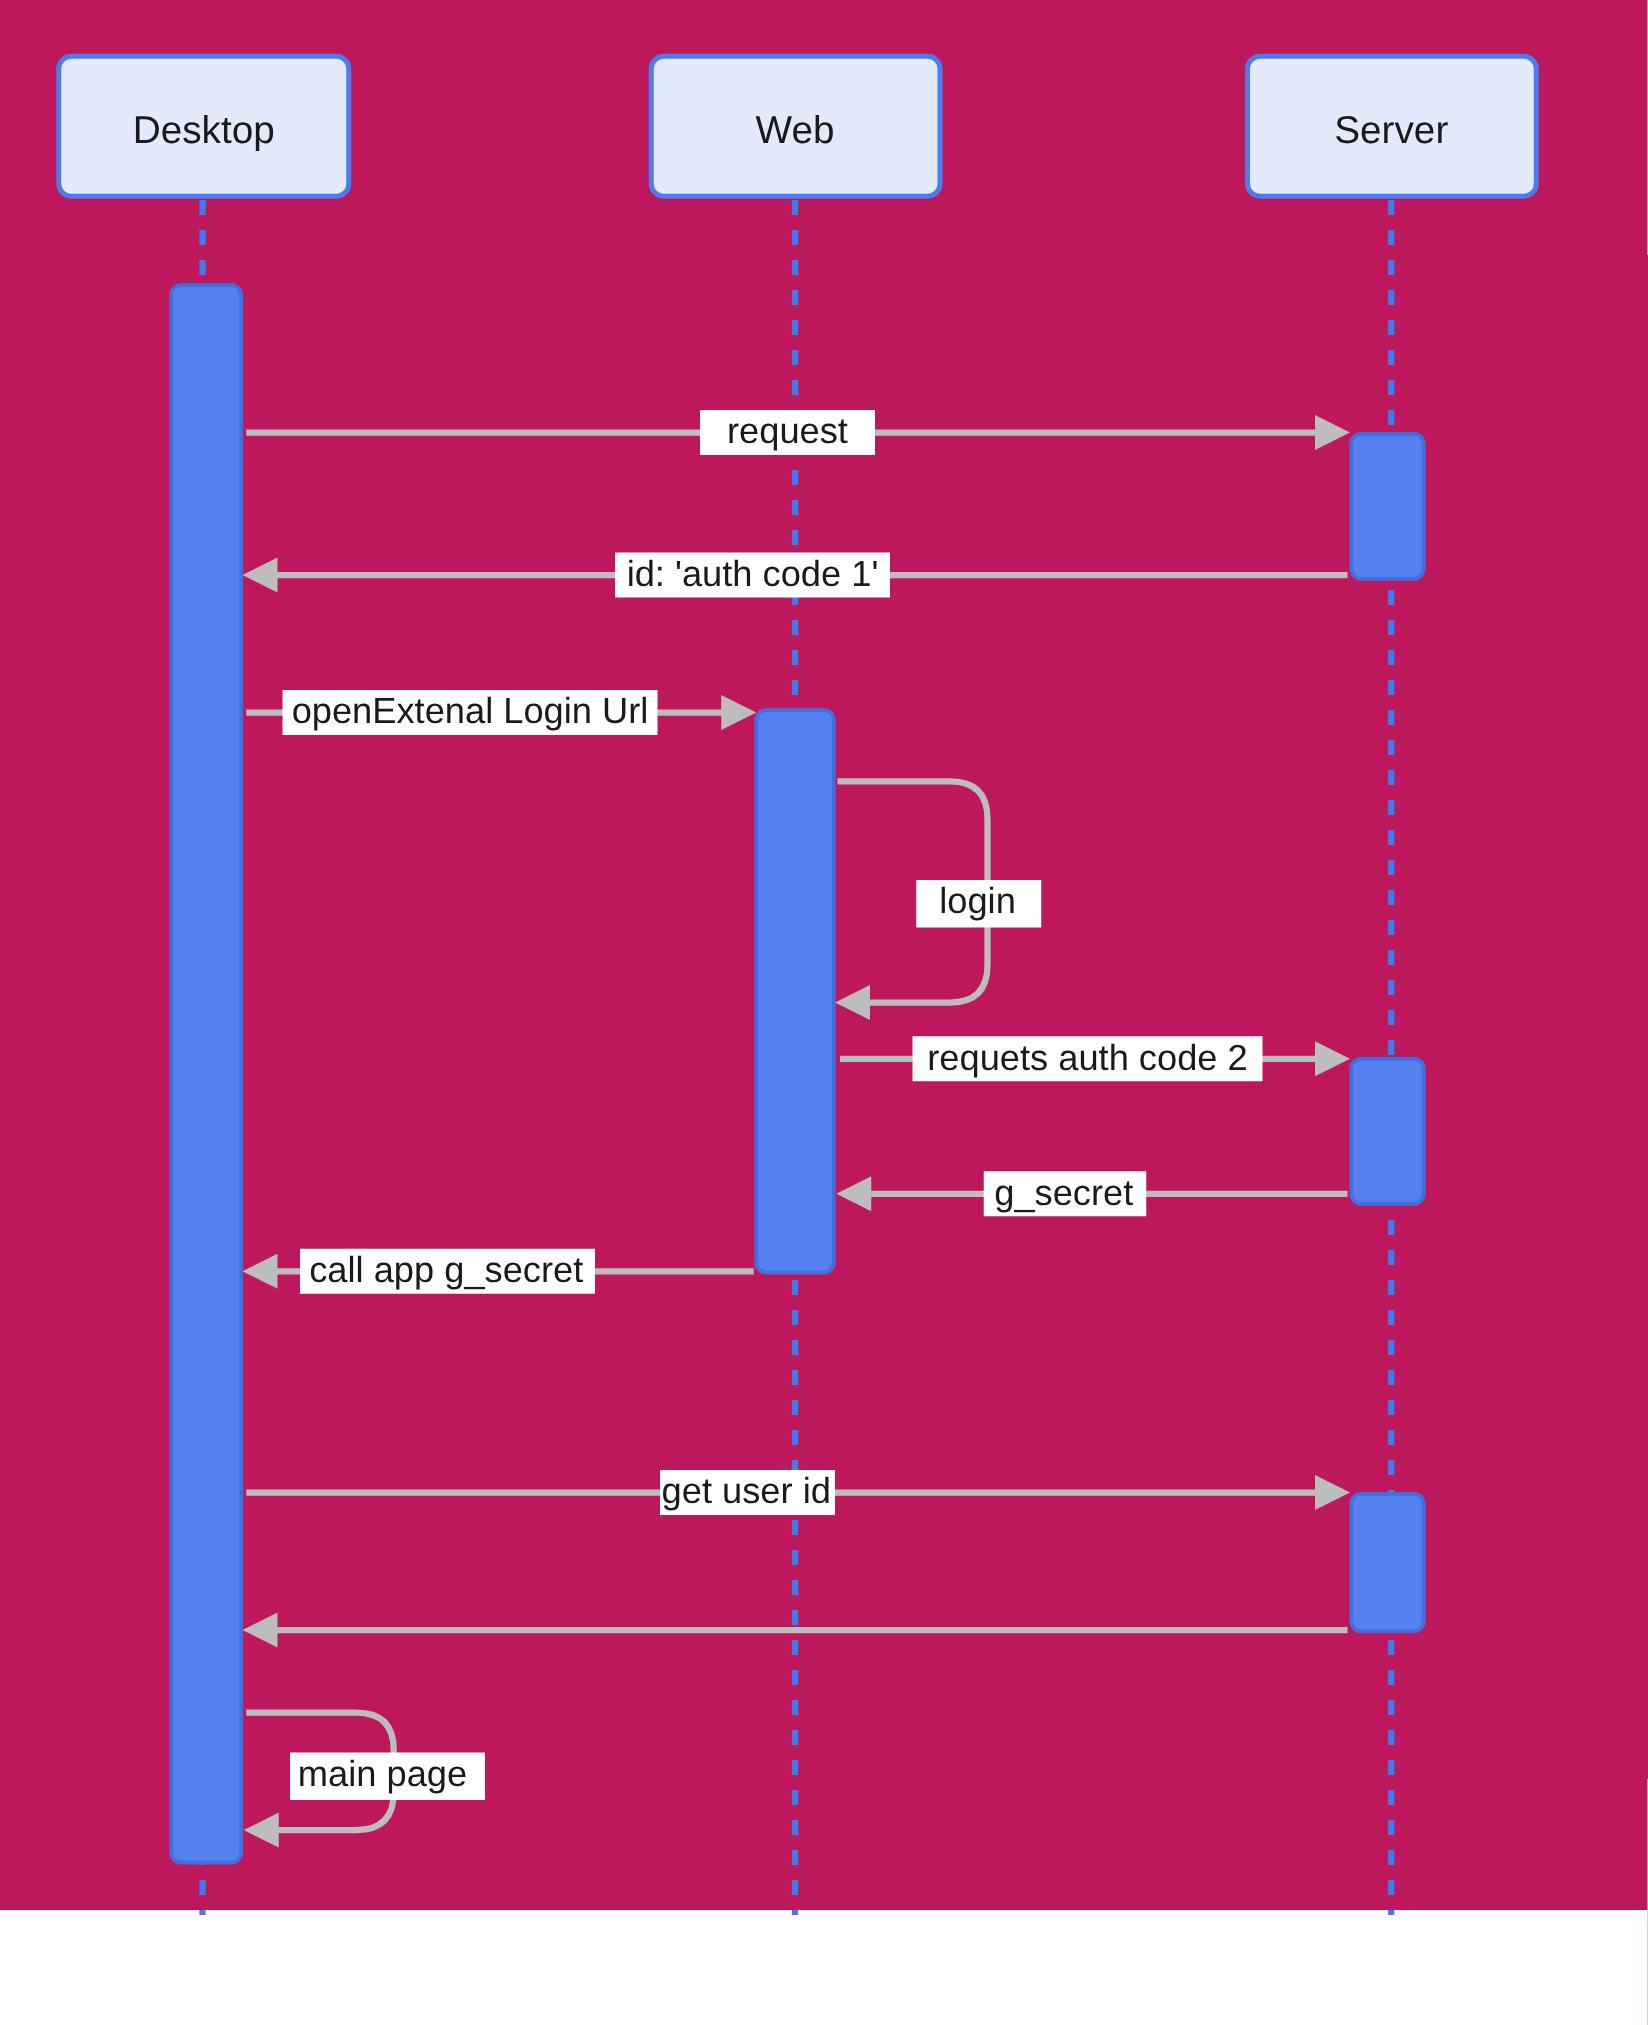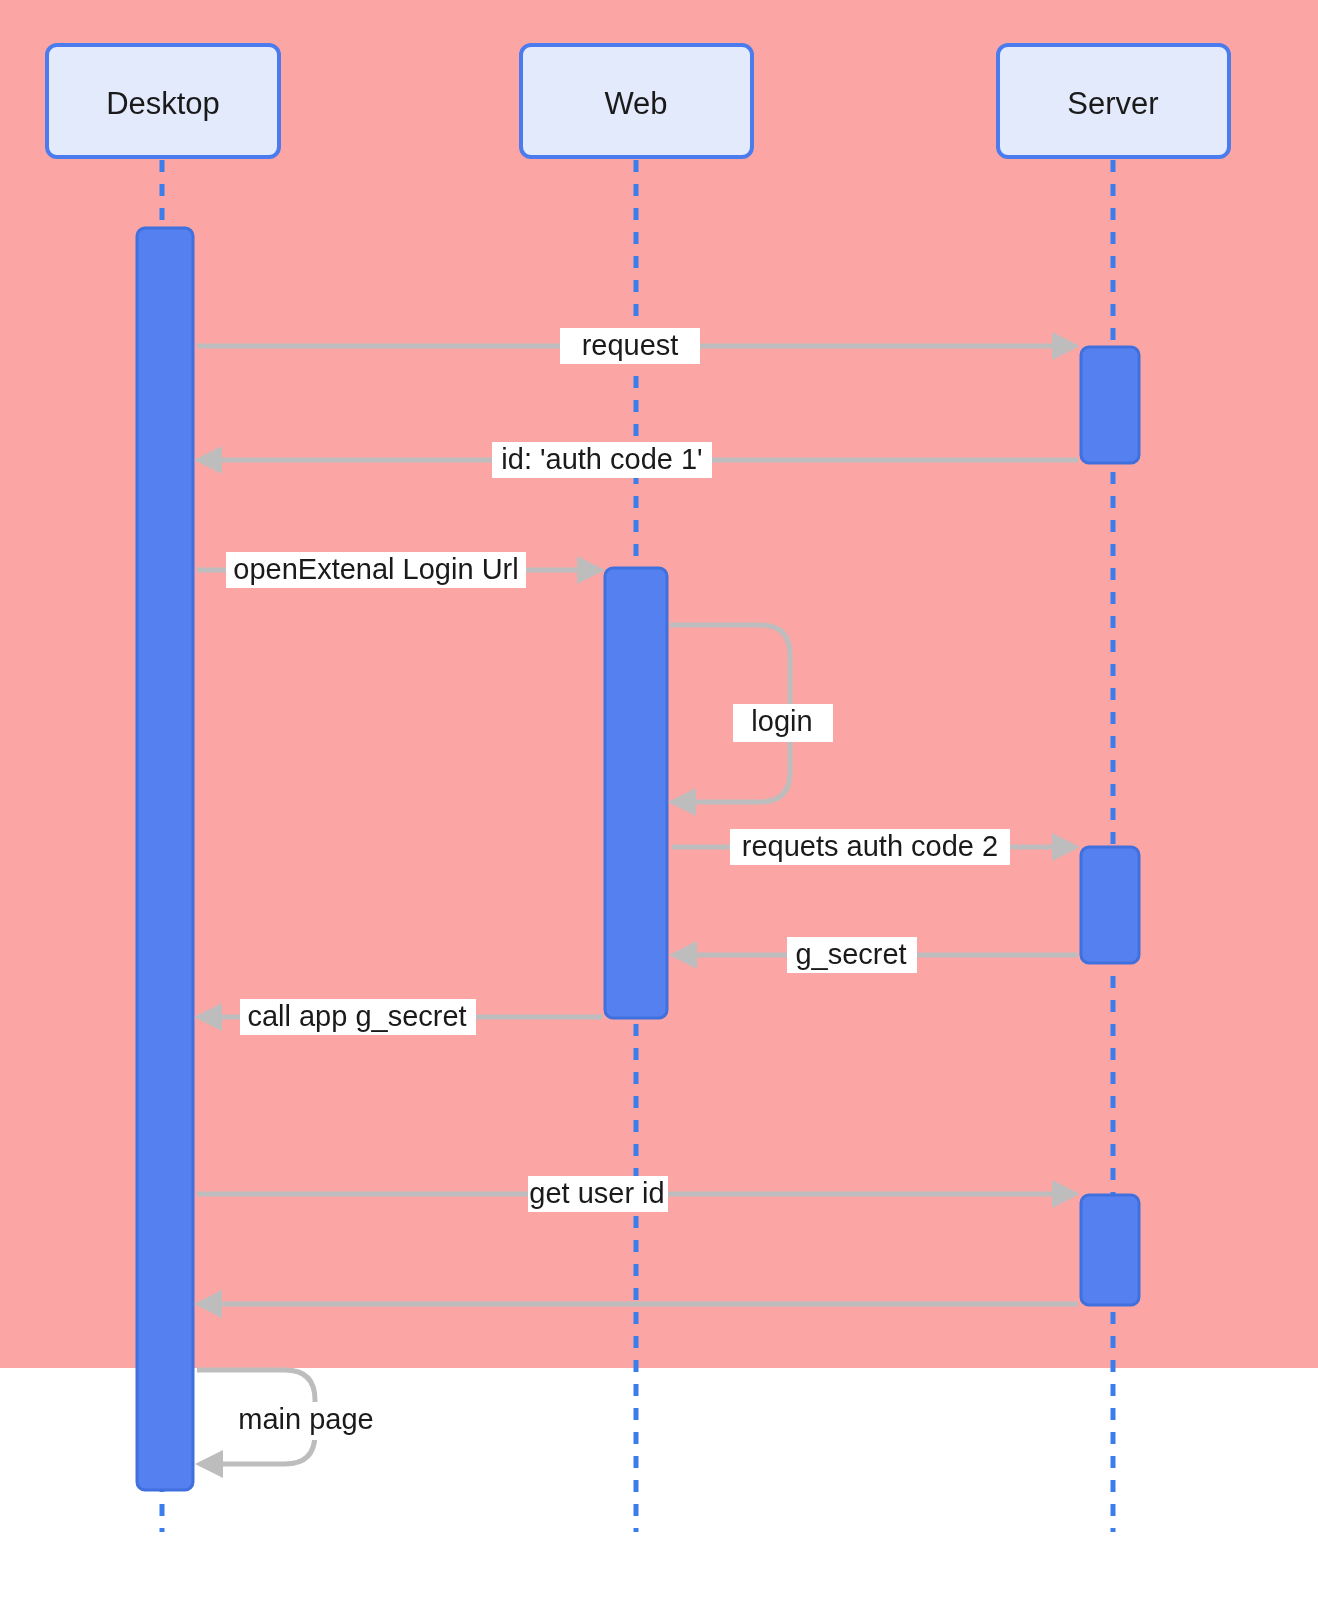--- a/index.html
+++ b/index.html
@@ -9,22 +9,22 @@
   }
   body {
     width: 1318px;
     height: 1620px;
     font-family: "Liberation Sans", sans-serif;
     overflow: hidden;
   }
   #diagram-root {
     position: relative;
     width: 1318px;
-    height: 1368px;
-    background: #fca5a5;
+    height: 1528px;
+    background: #be185d;
   }
   svg.seq {
     display: block;
     width: 1318px;
     height: 1620px;
   }
   .participant-box {
     fill: #e3eafc;
     stroke: #4b7bec;
     stroke-width: 4;

